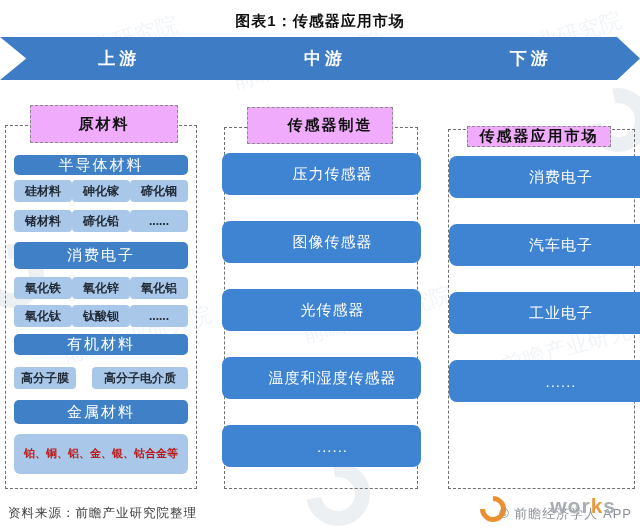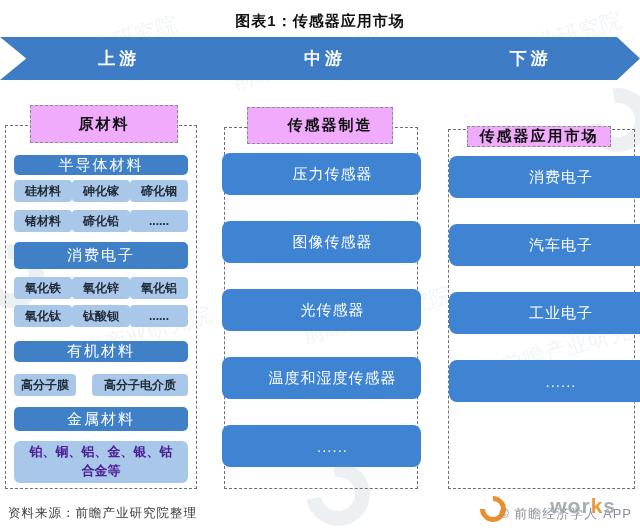--- a/index.html
+++ b/index.html
@@ -35,23 +35,23 @@
   .label-2{left:247px;top:107px;width:146px;height:37px;padding-left:20px;}
   .label-3{left:467px;top:126px;width:144px;height:21px;}
   
   .sec-h{height:20px;background:#4080c7;border-radius:5px;color:#fff;font-size:15px;
          display:flex;align-items:center;justify-content:center;letter-spacing:2px;}
   .row3{display:grid;grid-template-columns:1fr 1fr 1fr;}
   .row2{display:grid;grid-template-columns:62px 1fr;gap:16px;}
   .cell{height:22px;background:#a9c8e9;border-radius:4px;display:flex;align-items:center;
         justify-content:center;font-size:12px;color:#222b38;font-weight:bold;white-space:nowrap;overflow:hidden;}
   .cell-big{min-height:40px;background:#a9c8e9;border-radius:6px;display:flex;align-items:center;
-            justify-content:center;text-align:center;font-size:13px;color:#4c1d95;font-weight:bold;
+            justify-content:center;text-align:center;font-size:11px;color:#b91c1c;font-weight:bold;
             line-height:1.45;padding:2px 10px;box-sizing:border-box;}
-  .mb5{margin-bottom:5px;} .mb6{margin-bottom:6px;} .mb7{margin-bottom:14px;}
+  .mb5{margin-bottom:5px;} .mb6{margin-bottom:6px;} .mb7{margin-bottom:7px;}
   .mb8{margin-bottom:8px;} .mb10{margin-bottom:10px;} .mb11{margin-bottom:11px;} .mb12{margin-bottom:12px;}
   .h27{height:27px;} .h21{height:21px;} .h24{height:24px;}
   
   .flow-node{width:176px;height:42px;background:#3f84d3;border-radius:8px;color:#fff;
              font-size:15px;display:flex;align-items:center;justify-content:center;
              letter-spacing:1px;margin-bottom:26px;flex:none;padding-left:23px;}
   .col-3 .flow-node{width:178px;}
   
   .source{position:absolute;left:8px;top:505px;font-size:12.5px;color:#3c3c3c;letter-spacing:1px;}
   

